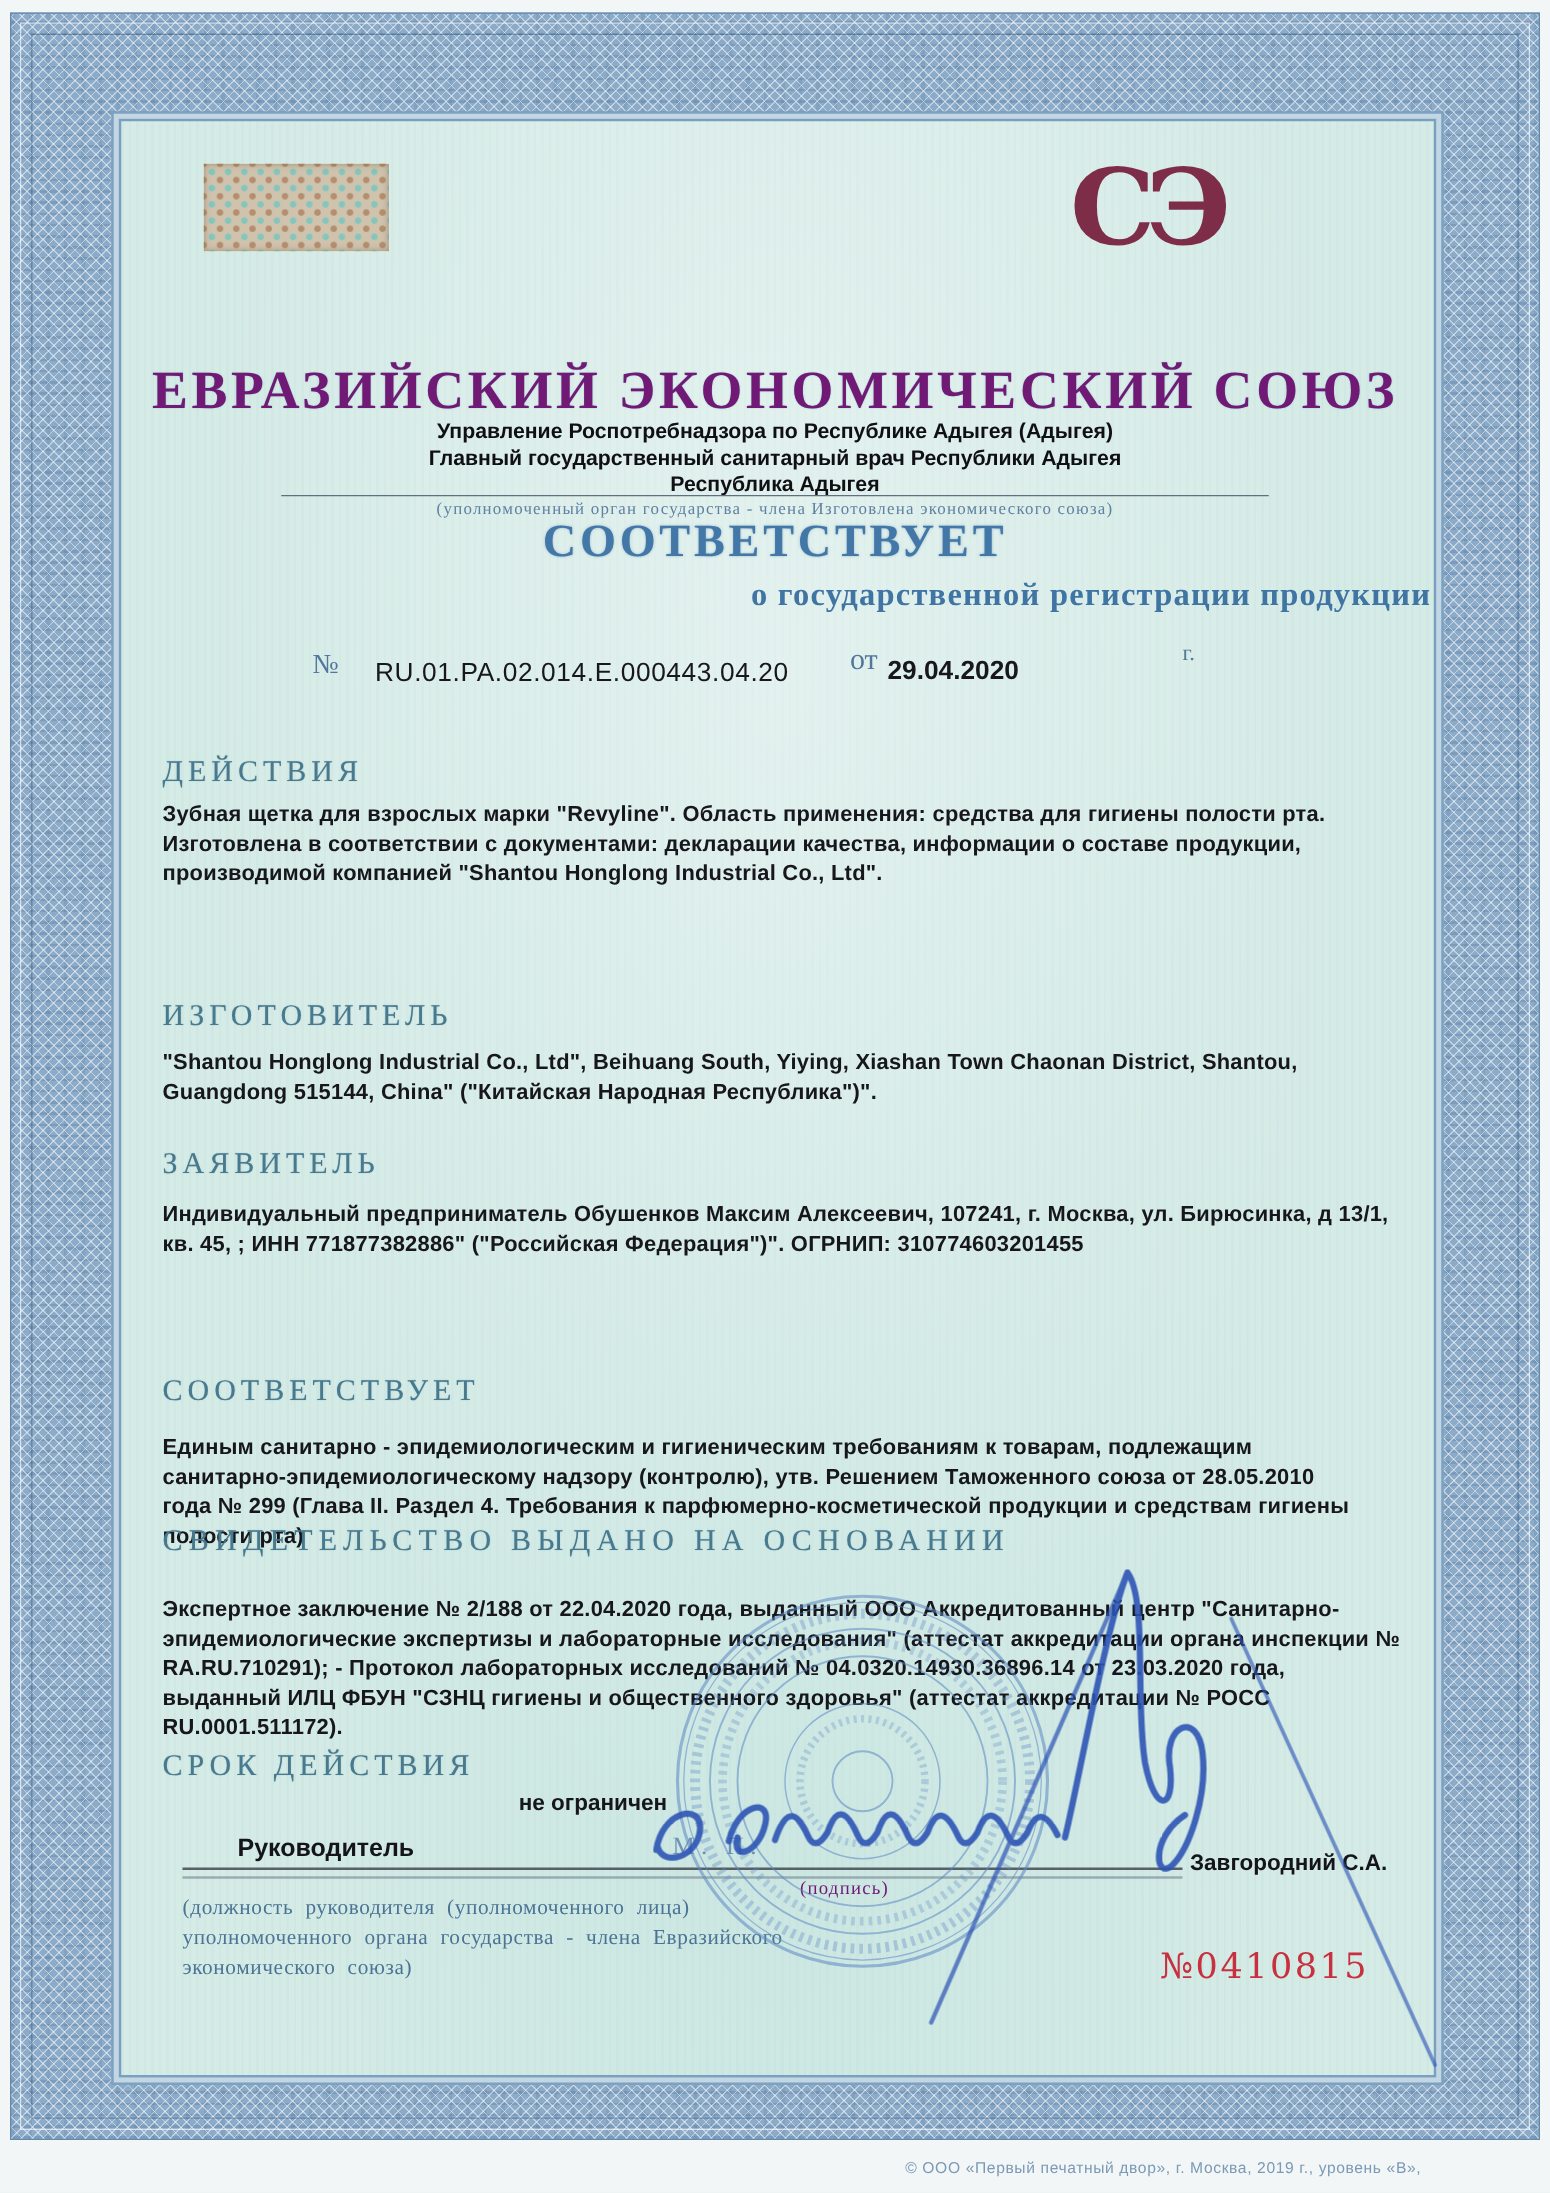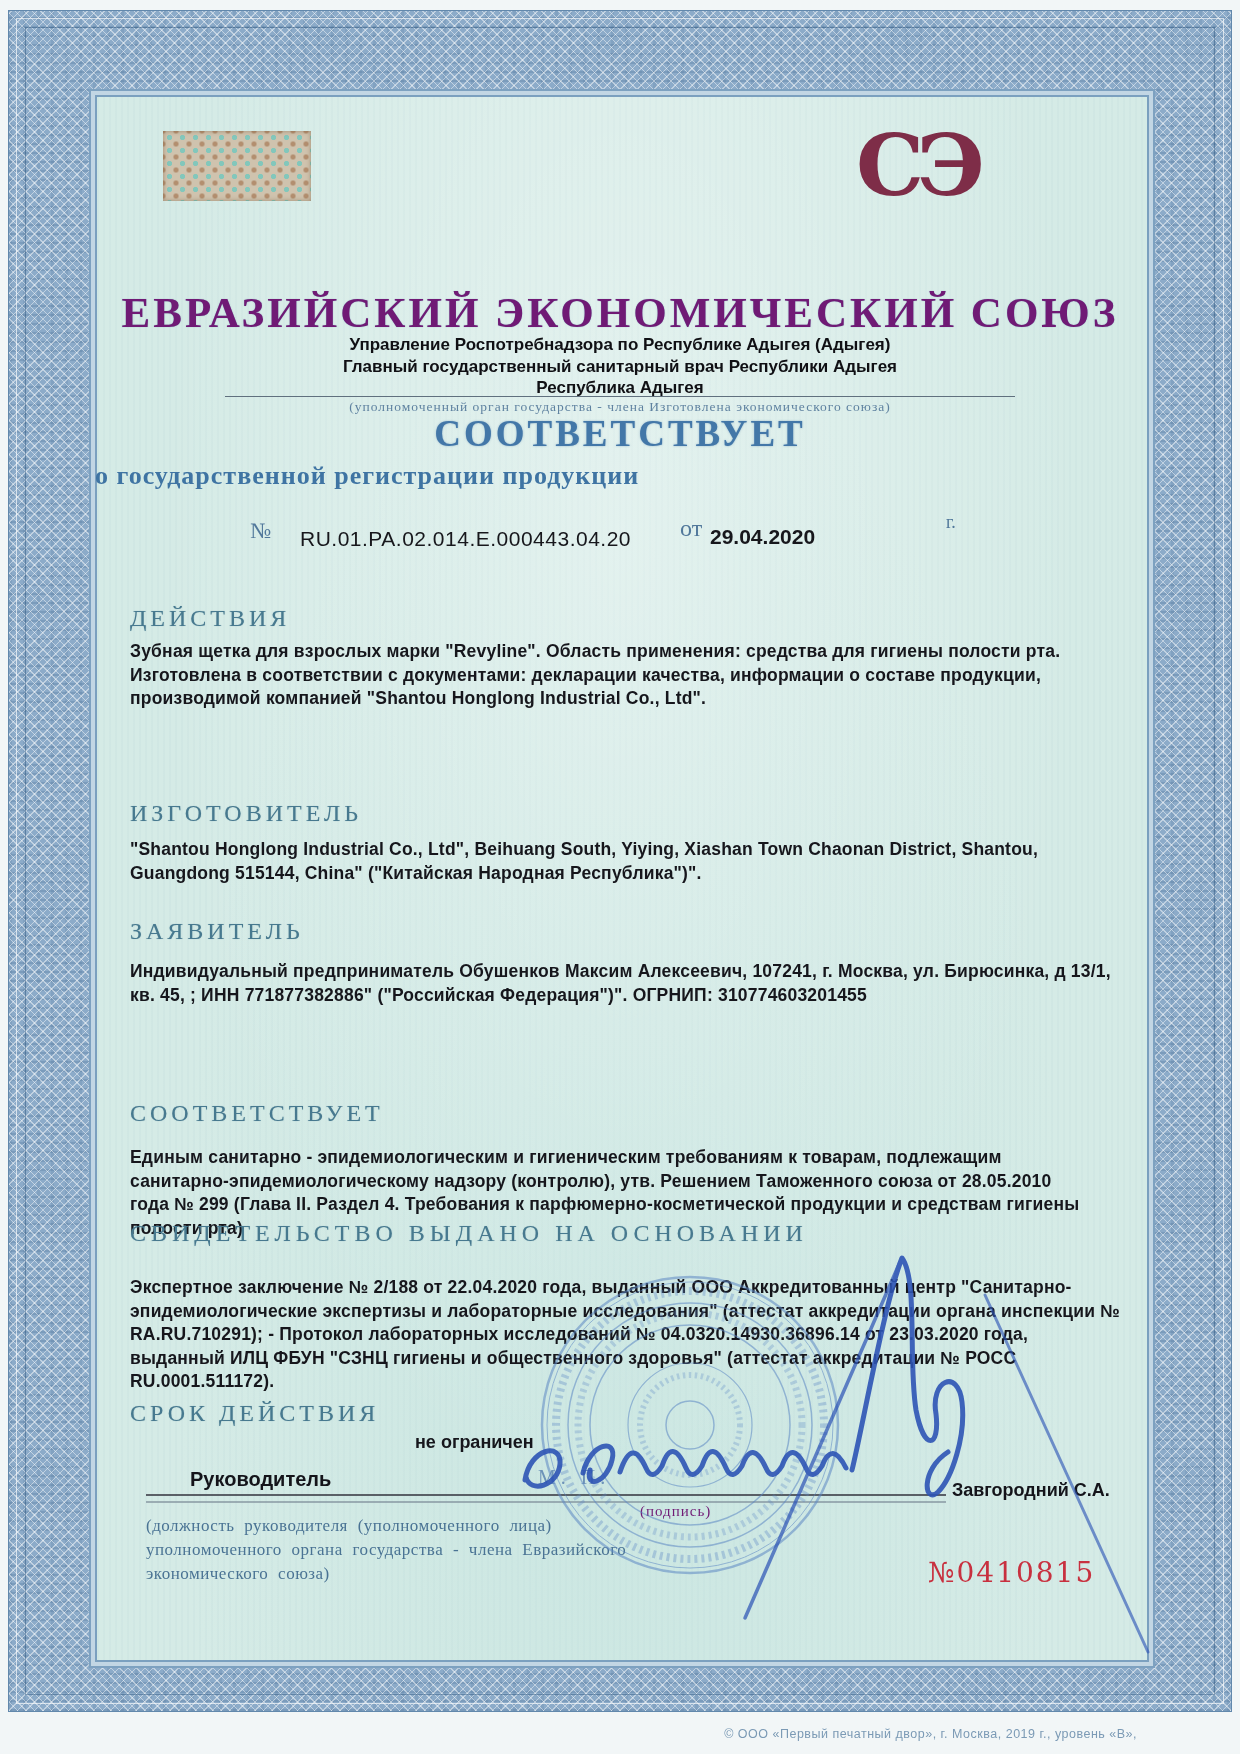--- a/index.html
+++ b/index.html
@@ -66,21 +66,21 @@
     left:95px;width:1050px;top:399px;text-align:center;
     font-family:"Liberation Serif",serif;font-size:13.5px;letter-spacing:1px;color:#5f82a0;
   }
   .doc-title{
     left:95px;width:1050px;top:412px;text-align:center;
     font-family:"Liberation Serif",serif;font-weight:bold;
     font-size:37px;letter-spacing:3px;color:#4377a8;
     text-shadow:0 0 2px rgba(67,119,168,.5);
   }
   .doc-subtitle{
-    left:95px;width:1050px;top:461px;text-align:left;
+    left:95px;width:1050px;top:461px;text-align:right;
     font-family:"Liberation Serif",serif;font-weight:bold;
     font-size:26px;letter-spacing:1px;color:#3f74a3;
   }
   
   .num-label{left:250px;top:518px;font-family:"Liberation Serif",serif;font-size:22px;color:#51789b;}
   .num-value{left:300px;top:527px;font-size:21px;letter-spacing:.5px;color:#17171c;}
   .from-label{left:680px;top:515px;font-family:"Liberation Serif",serif;font-size:24px;color:#51789b;}
   .date-value{left:710px;top:525px;font-size:21px;font-weight:bold;color:#17171c;}
   .year-label{left:946px;top:512px;font-family:"Liberation Serif",serif;font-size:18px;color:#51789b;}
   

